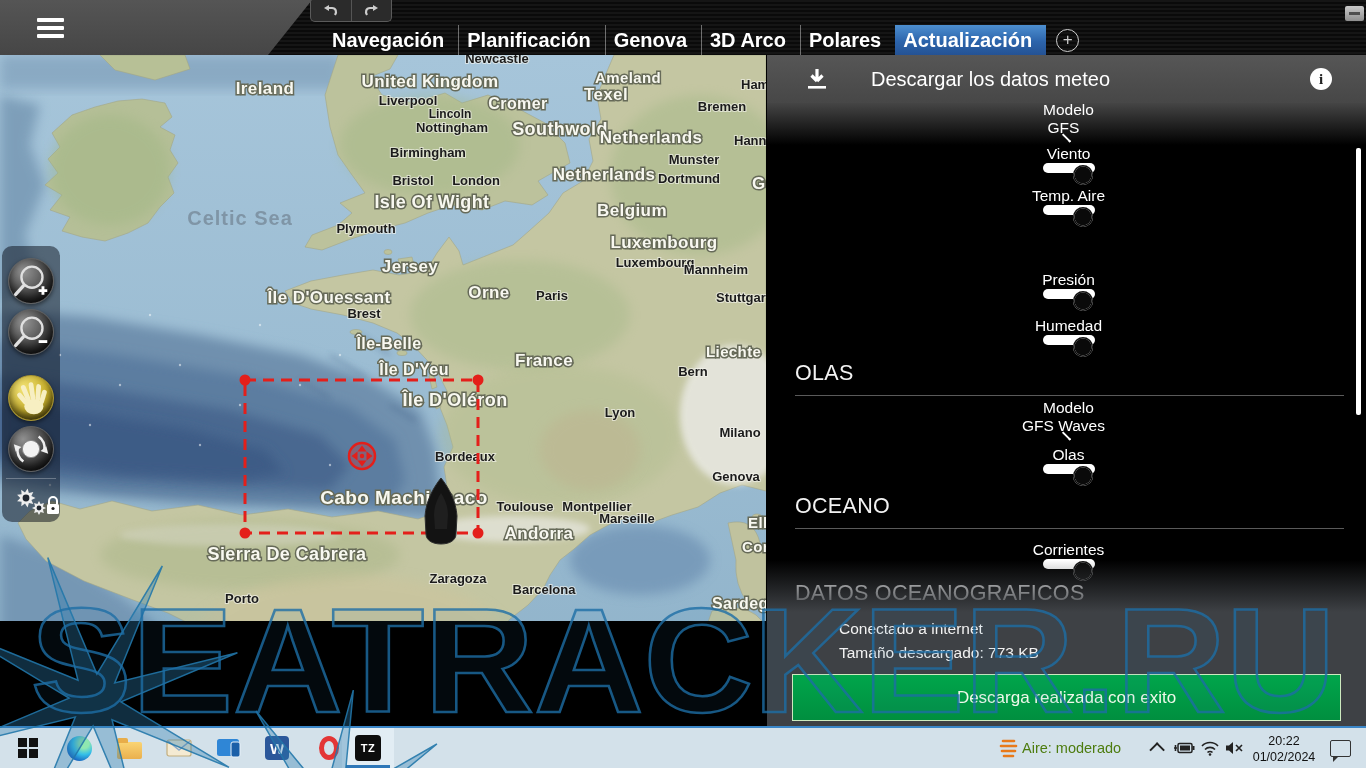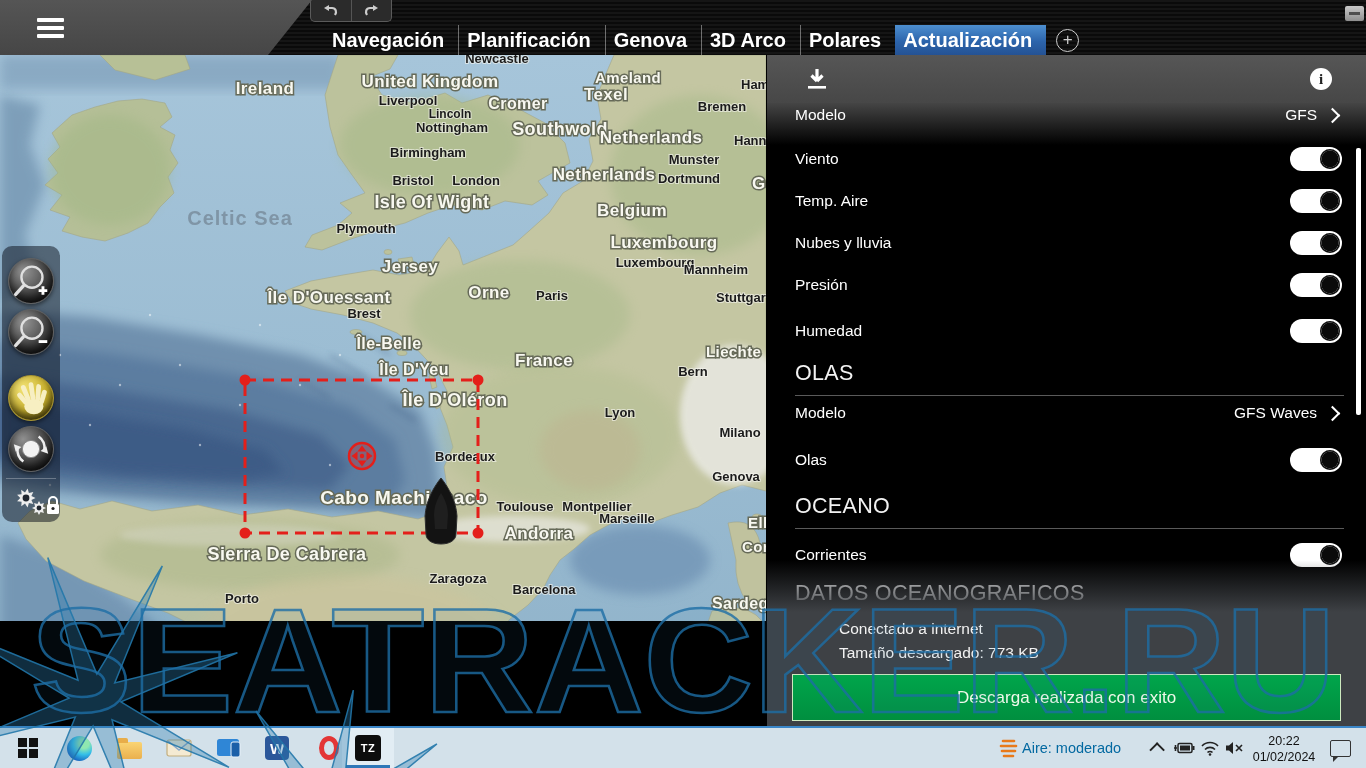--- a/index.html
+++ b/index.html
@@ -53,21 +53,21 @@
   
   .panel{position:absolute;left:767px;top:55px;width:599px;height:673px;background:#000;z-index:15;}
   .panel-header{position:absolute;left:0;top:0;right:0;height:48px;background:linear-gradient(180deg,#565656,#474747);
     display:flex;align-items:center;}
   .panel-title{color:#fff;font-size:20px;margin-left:42px;}
   .dl-icon{margin-left:38px;width:24px;height:24px;position:relative;cursor:pointer;}
   .info-icon{position:absolute;right:34px;top:13px;width:22px;height:22px;border-radius:50%;background:#fff;
     color:#222;font-weight:bold;font-size:15px;text-align:center;line-height:22px;cursor:pointer;font-family:"Liberation Serif",serif;}
   .fade-top{position:absolute;left:0;right:0;top:48px;height:42px;background:linear-gradient(180deg,#454545,rgba(0,0,0,0));}
   .fade-bottom{position:absolute;left:0;right:0;top:505px;height:52px;background:linear-gradient(180deg,rgba(0,0,0,0),#3e4145);}
-  .p-row{position:absolute;left:28px;right:24px;height:28px;display:flex;align-items:center;color:#fff;font-size:15.5px;}
+  .p-row{position:absolute;left:28px;right:24px;height:28px;display:flex;align-items:center;color:#fff;font-size:15.5px;flex-direction:column;}
   .p-row .spacer{flex:1;}
   .p-row .val{font-size:15.5px;color:#fff;margin-right:10px;}
   .chev{width:9px;height:9px;border-top:2.5px solid #fff;border-right:2.5px solid #fff;
     transform:rotate(45deg);margin-right:4px;}
   .switch{width:52px;height:24px;border-radius:12px;background:#fff;position:relative;cursor:pointer;}
   .switch .knob{position:absolute;right:2px;top:2px;width:20px;height:20px;border-radius:50%;
     background:#0a0a0a;box-shadow:inset 0 0 0 1.5px #0a0a0a, 0 0 0 1.5px #fff inset;}
   .sec-title{position:absolute;left:28px;right:22px;color:#f2f2f2;font-size:21.5px;letter-spacing:.3px;
     border-bottom:1px solid #5a5a5a;padding-bottom:9px;}
   .scrollbar{position:absolute;left:589px;top:93px;width:5px;height:267px;background:#fff;border-radius:2px;cursor:pointer;}
@@ -89,21 +89,21 @@
     background:radial-gradient(circle at 68% 30%,#8fe8b0 0 20%,#35c0e8 45%,#1868c2 75%,#0d3f96 100%);}
   .folder-ic{width:25px;height:17px;background:linear-gradient(180deg,#fad473,#eab04e);border-radius:2px;position:relative;margin-top:5px;}
   .folder-ic:before{content:"";position:absolute;left:0;top:-4px;width:11px;height:5px;background:#e8ad49;border-radius:2px 2px 0 0;}
   .word-ic{width:24px;height:24px;background:#2b579a;border-radius:4px;color:#fff;font-weight:bold;
     font-size:15px;display:flex;align-items:center;justify-content:center;}
   .opera-ic{width:20px;height:24px;border:5px solid #e33535;border-radius:50%;box-sizing:border-box;}
   .tz-tile{left:342px;width:52px;background:#e2edf4;cursor:pointer;}
   .tz-ic{width:26px;height:26px;background:#0d0d0d;border-radius:4px;color:#fff;font-weight:bold;font-size:11px;
     display:flex;align-items:center;justify-content:center;letter-spacing:.5px;}
   .tz-underline{position:absolute;left:4px;right:4px;bottom:0;height:3px;background:#2e77b8;}
-  .tray-text{color:#0369a1;font-size:14.5px;white-space:nowrap;}
+  .tray-text{color:#4d7c0f;font-size:14.5px;white-space:nowrap;}
   .clock{color:#111;font-size:12.5px;text-align:center;line-height:1.3;}
   .chev-up{width:9px;height:9px;border-left:2px solid #222;border-top:2px solid #222;transform:rotate(45deg) translateY(2px);}
   .bubble-ic{width:19px;height:15px;border:1.6px solid #333;border-radius:2px;position:relative;background:transparent;}
   .bubble-ic:after{content:"";position:absolute;left:2px;bottom:-6px;border:3px solid transparent;border-top-color:#333;border-left-color:#333;}
 
   
   .watermark{position:absolute;left:0;top:0;width:1366px;height:768px;z-index:50;pointer-events:none;}
 </style>
 </head>
 <body>
@@ -377,47 +377,41 @@
 </div>
 
 <div class="panel">
   <div class="panel-header">
     <div class="dl-icon">
       <svg width="24" height="24" viewBox="0 0 24 24">
         <path d="M12,2 v12 M12,14 l-5.5,-5.5 M12,14 l5.5,-5.5" stroke="#fff" stroke-width="3.2" fill="none"></path>
         <rect x="3" y="19" width="18" height="2.6" fill="#fff"></rect>
       </svg>
     </div>
+    <div class="panel-title">Descargar los datos meteo</div>
     <div class="info-icon">i</div>
   </div>
   <div class="fade-top"></div>
 
   <div class="p-row" style="top:46px">
     <span>Modelo</span>
     <span class="spacer"></span>
     <span class="val">GFS</span>
     <span class="chev"></span>
   </div>
 
   <div class="p-row" style="top:132px">
     <span>Temp. Aire</span>
     <span class="spacer"></span>
     <div class="switch">
         <div class="knob"></div>
       </div>
   </div>
   <div class="p-row" style="top:90px">
     <span>Viento</span>
-    <span class="spacer"></span>
-    <div class="switch">
-        <div class="knob"></div>
-      </div>
-  </div>
-  <div class="p-row" style="top:174px">
-    <span>Nubes y lluvia</span>
     <span class="spacer"></span>
     <div class="switch">
         <div class="knob"></div>
       </div>
   </div>
   <div class="p-row" style="top:216px">
     <span>Presión</span>
     <span class="spacer"></span>
     <div class="switch">
         <div class="knob"></div>

